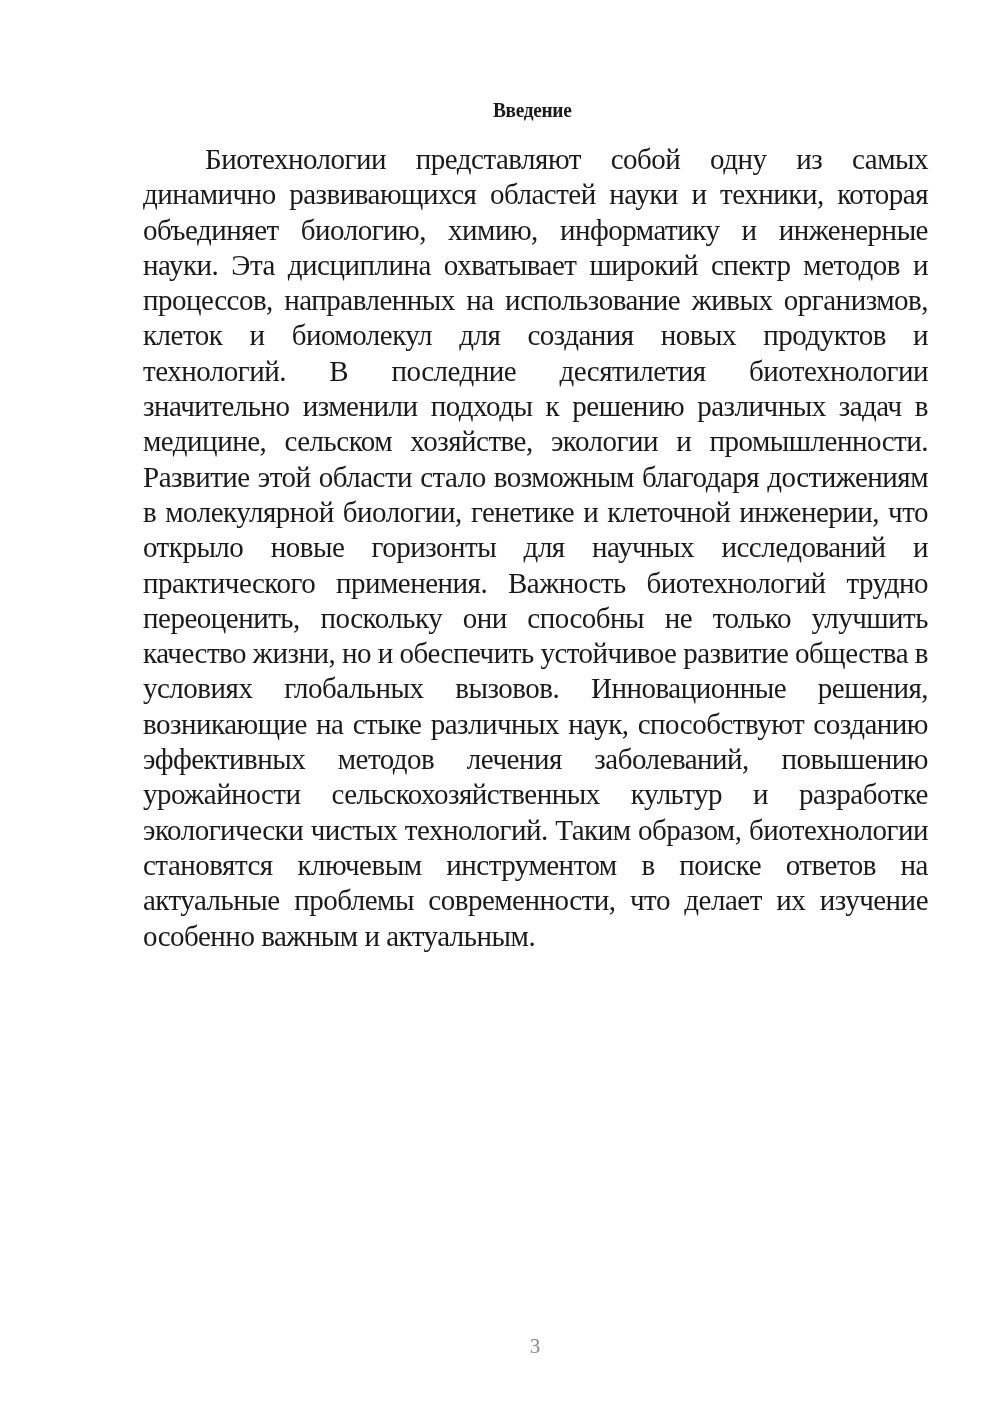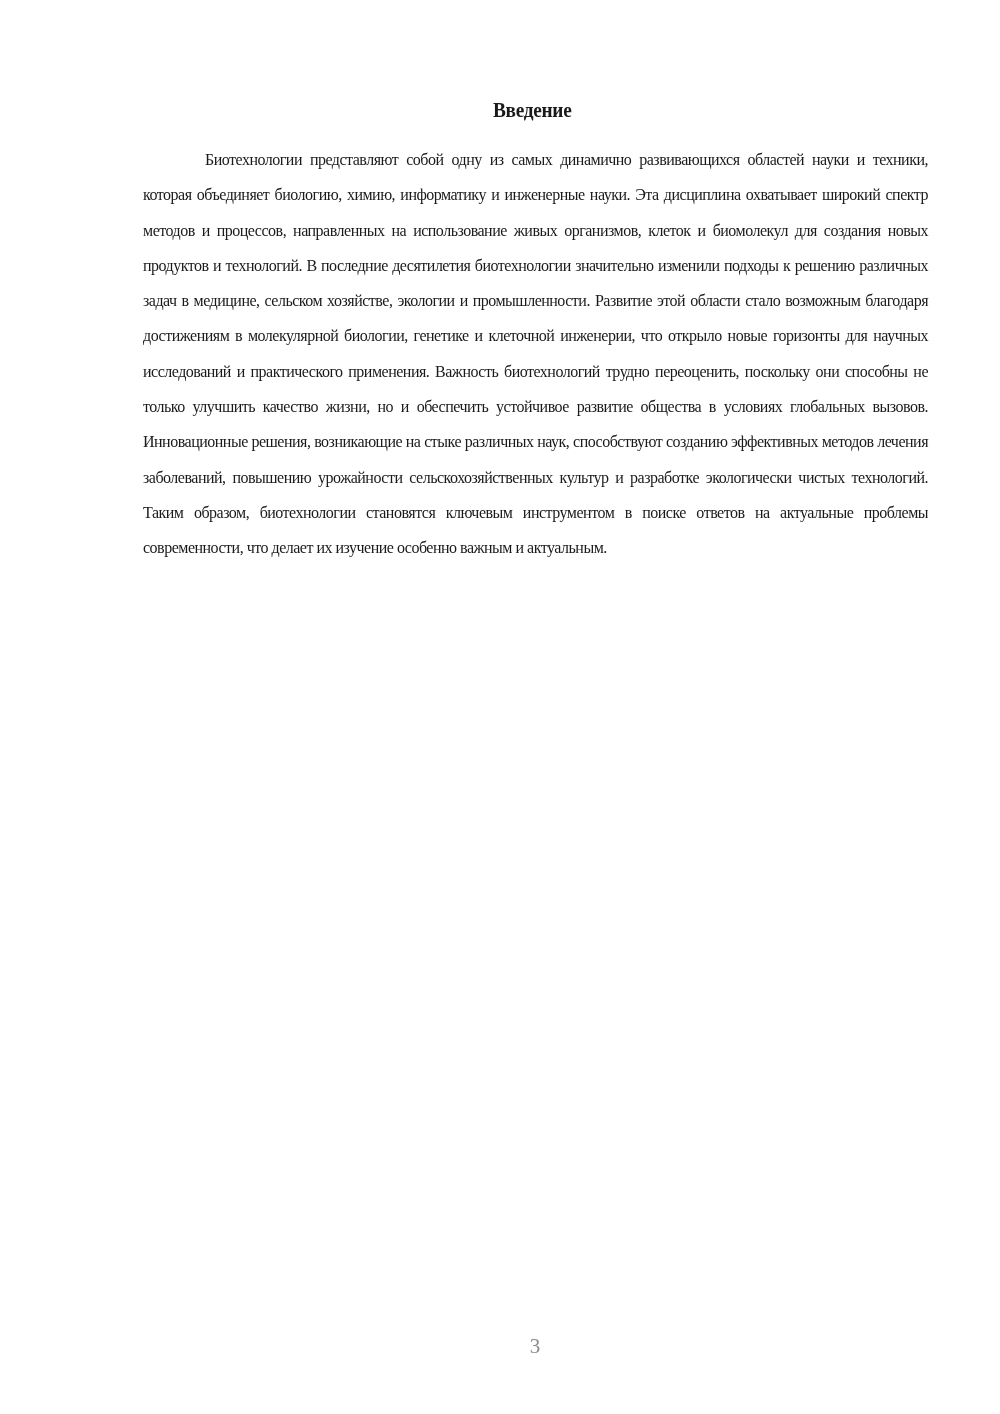--- a/index.html
+++ b/index.html
@@ -33,21 +33,21 @@
       font-weight: bold;
       font-size: 21px;
       letter-spacing: -0.3px;
       transform: scaleX(0.92);
     }
     .body-text {
       position: absolute;
       top: 142px;
       left: 143px;
       width: 785px;
-      font-size: 16px;
+      font-size: 29px;
       line-height: 35.3px;
       text-align: justify;
       text-indent: 62px;
       letter-spacing: -0.5px;
       word-spacing: 0px;
       margin: 0;
     }
     .page-number {
       position: absolute;
       top: 1334px;

